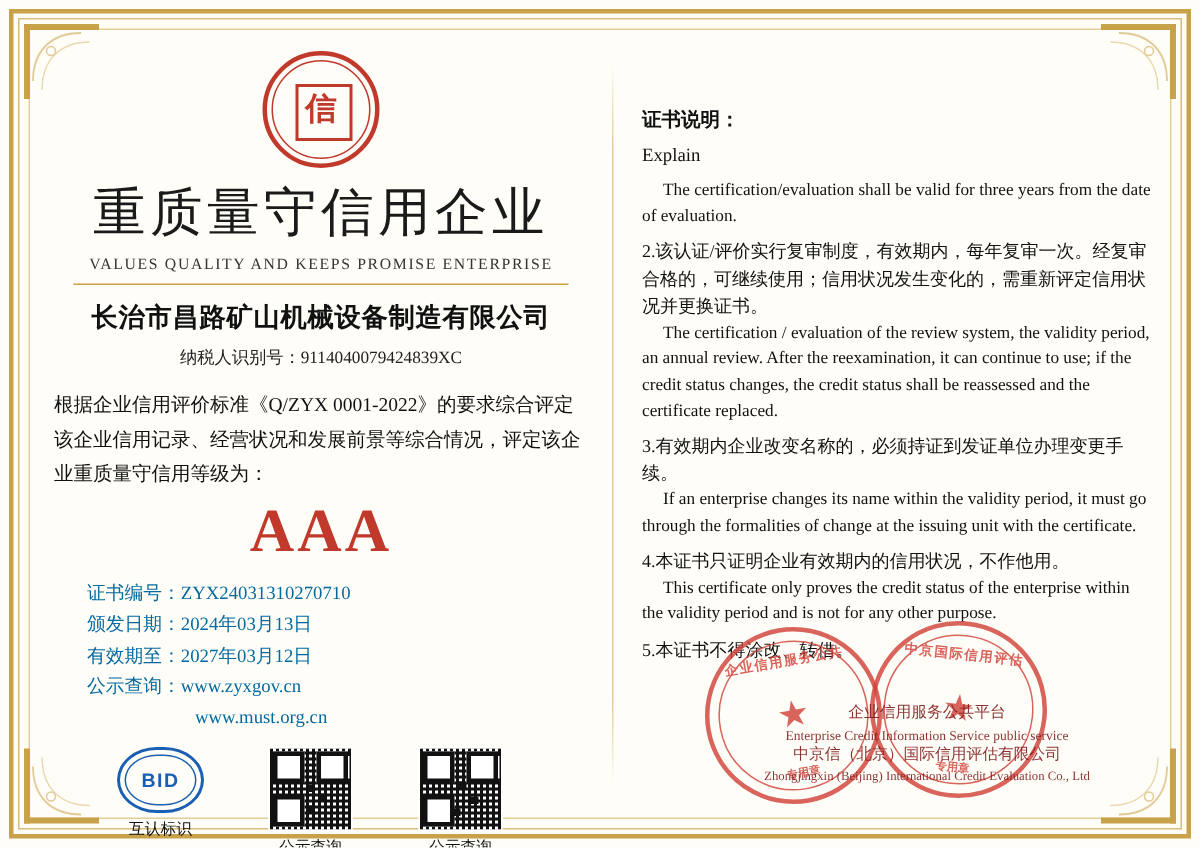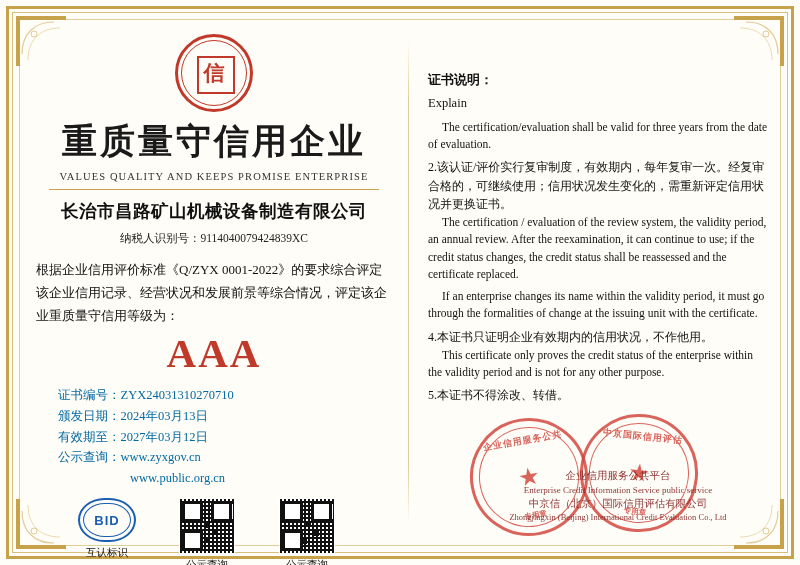--- a/index.html
+++ b/index.html
@@ -115,21 +115,21 @@
     font-family: "Liberation Serif", serif;
     font-size: 21px;
     color: #c0392b;
     font-weight: bold;
     line-height: 1;
   }
   .title-cn {
     font-size: 35px;
     letter-spacing: 3px;
     color: #1a1a1a;
-    font-weight: bold;
+    font-weight: normal;
     margin-top: 6px;
     font-family: "Liberation Serif", serif;
   }
   .title-en {
     font-size: 10.5px;
     letter-spacing: 1.1px;
     color: #333;
     margin-top: 6px;
     font-family: "Liberation Serif", serif;
   }
@@ -401,21 +401,21 @@
       <div class="row">
         <span>颁发日期：</span><span>2024年03月13日</span>
       </div>
       <div class="row">
         <span>有效期至：</span><span>2027年03月12日</span>
       </div>
       <div class="row">
         <span>公示查询：</span><span>www.zyxgov.cn</span>
       </div>
       <div class="row url-line">
-        <span>www.public.org.cn</span>
+        <span>www.must.org.cn</span>
       </div>
     </div>
 
     <div class="badges">
       <div class="badge">
         <div class="bid-mark">
           <div class="inner"></div>
           <div class="txt">BID</div>
         </div>
         <div class="cap">互认标识</div>
@@ -443,20 +443,21 @@
 
   <div class="right">
     <h3>证书说明：</h3>
     <div class="explain">Explain</div>
 
     <div class="item-en">The certification/evaluation shall be valid for three years from the date of evaluation.</div>
 
     <div class="item item-cn">2.该认证/评价实行复审制度，有效期内，每年复审一次。经复审合格的，可继续使用；信用状况发生变化的，需重新评定信用状况并更换证书。</div>
     <div class="item-en">The certification / evaluation of the review system, the validity period, an annual review. After the reexamination, it can continue to use; if the credit status changes, the credit status shall be reassessed and the certificate replaced.</div>
 
+    <div class="item item-cn">3.有效期内企业改变名称的，必须持证到发证单位办理变更手续。</div>
     <div class="item-en">If an enterprise changes its name within the validity period, it must go through the formalities of change at the issuing unit with the certificate.</div>
 
     <div class="item item-cn">4.本证书只证明企业有效期内的信用状况，不作他用。</div>
     <div class="item-en">This certificate only proves the credit status of the enterprise within the validity period and is not for any other purpose.</div>
 
     <div class="item item-cn">5.本证书不得涂改、转借。</div>
   </div>
 
   <div class="seal seal-a">
     <div class="in-ring"></div>

